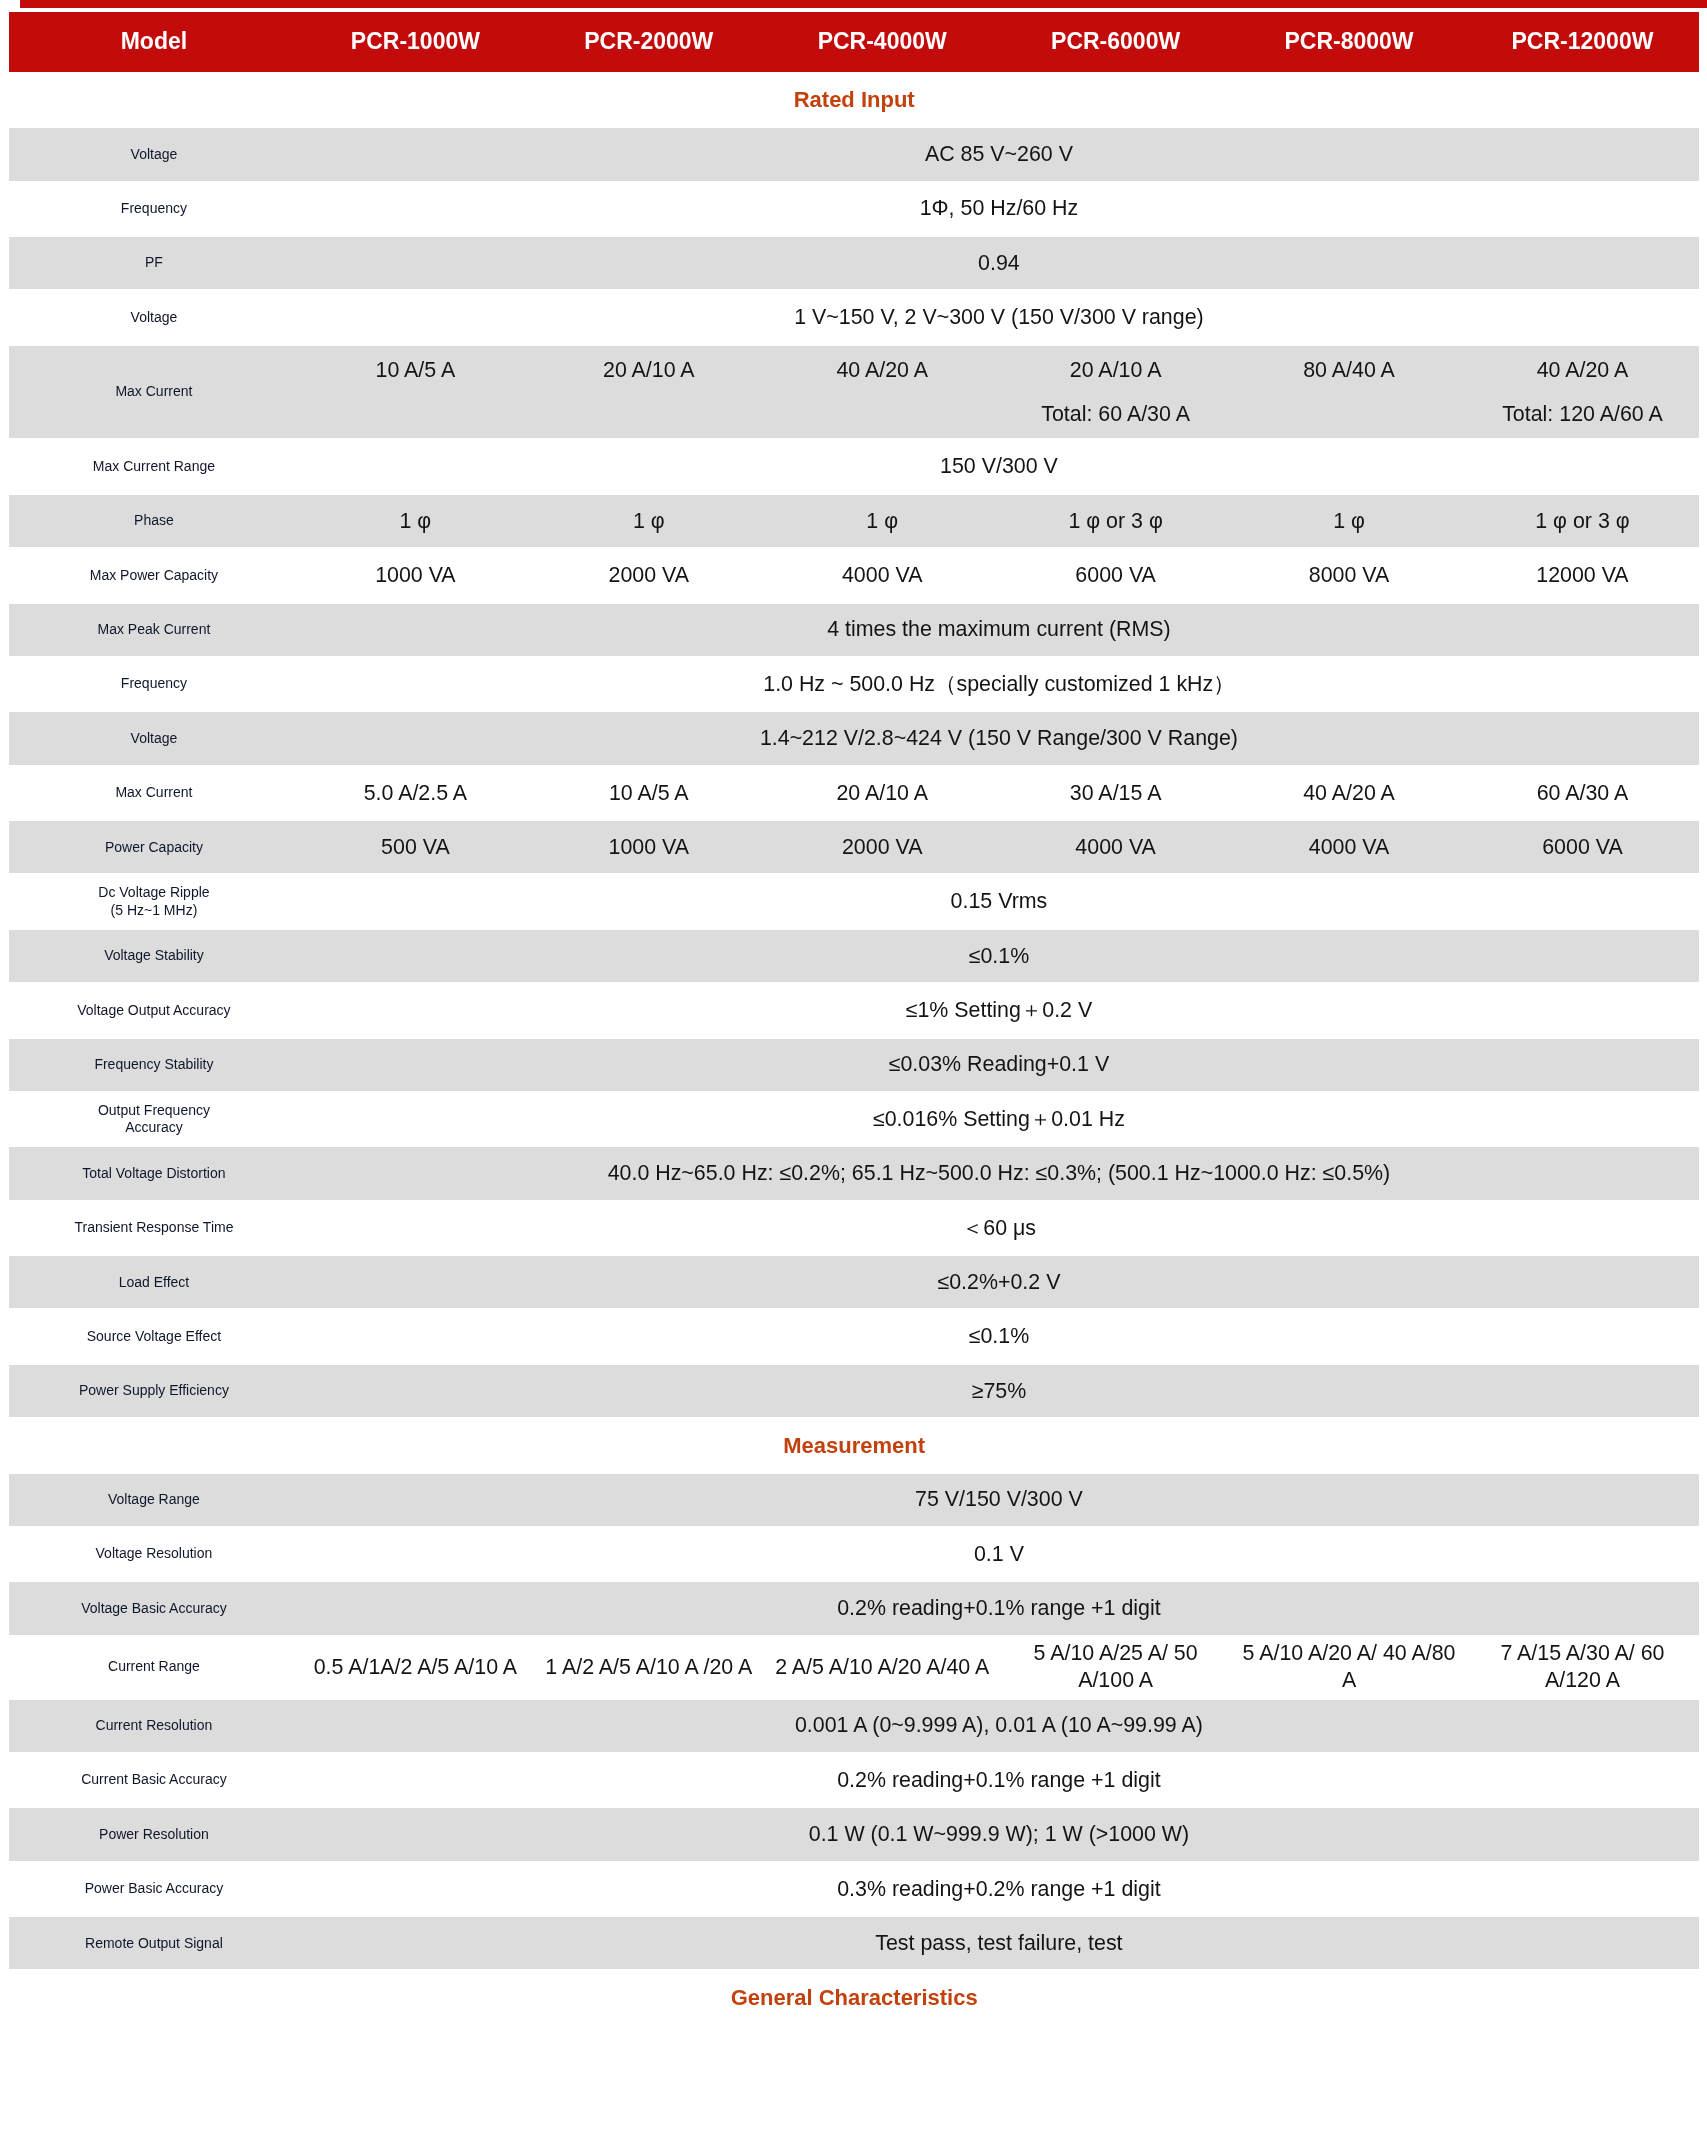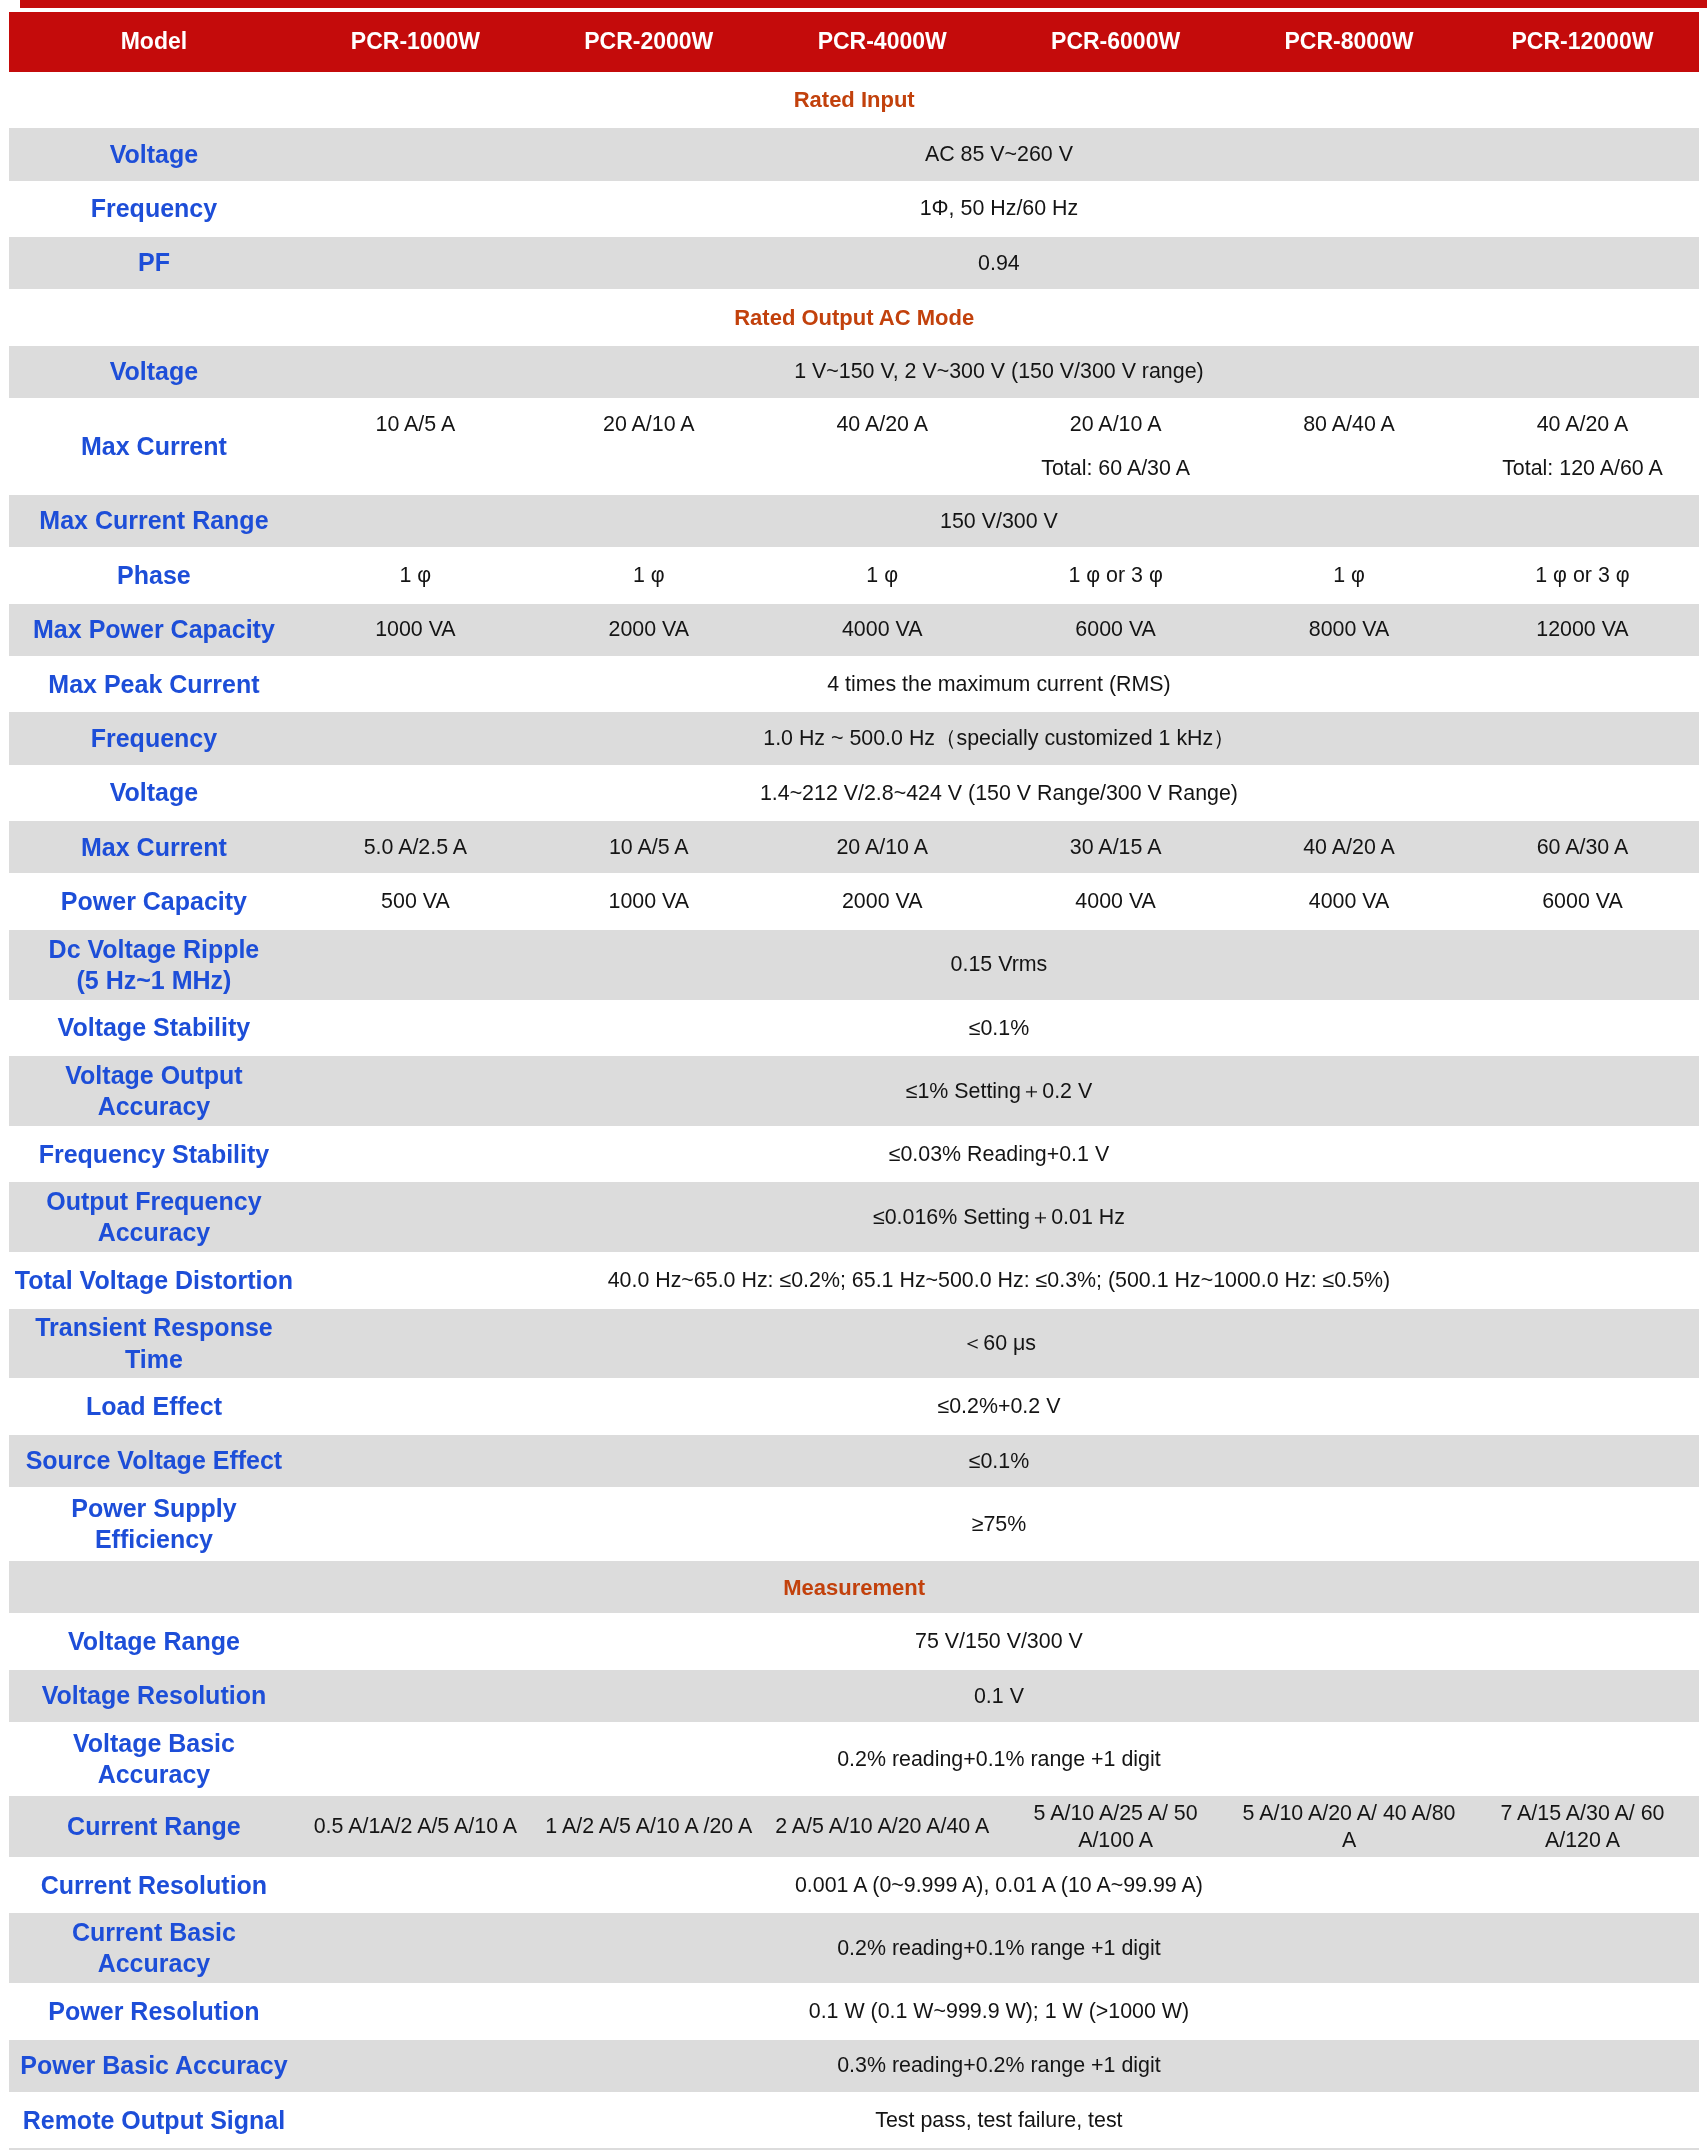--- a/index.html
+++ b/index.html
@@ -43,23 +43,23 @@
     padding:3.7px 4.9px;
     font-size:21.4px;
     text-align:center;
     vertical-align:middle;
     background:#ffffff;
     white-space:pre-line;
     line-height:1.25;
   }
   tbody tr:nth-child(even) td{background:var(--row-alt);}
   td.label{
-    font-weight:bold;
-    color:#1d4ed8;
-    font-size:25px;
+    font-weight:normal;
+    color:#0f172a;
+    font-size:14px;
   }
   td.section{
     font-weight:bold;
     color:#c2410c;
     font-size:22px;
   }
   td.value{}
   td.two-line{padding:2.4px 4.9px;}
   .cell-line{
     height:44px;
@@ -104,23 +104,20 @@
       </tr>
       <tr>
         <td class="label">Frequency</td>
         <td class="value" colspan="6">1Φ, 50 Hz/60 Hz</td>
       </tr>
       <tr>
         <td class="label">PF</td>
         <td class="value" colspan="6">0.94</td>
       </tr>
       <tr>
-        <td class="section" colspan="7">Rated Output AC Mode</td>
-      </tr>
-      <tr>
         <td class="label">Voltage</td>
         <td class="value" colspan="6">1 V~150 V, 2 V~300 V (150 V/300 V range)</td>
       </tr>
       <tr>
         <td class="label">Max Current</td>
         <td class="value two-line"><div class="cell-line">10 A/5 A</div><div class="cell-line"></div></td>
         <td class="value two-line"><div class="cell-line">20 A/10 A</div><div class="cell-line"></div></td>
         <td class="value two-line"><div class="cell-line">40 A/20 A</div><div class="cell-line"></div></td>
         <td class="value two-line"><div class="cell-line">20 A/10 A</div><div class="cell-line">Total: 60 A/30 A</div></td>
         <td class="value two-line"><div class="cell-line">80 A/40 A</div><div class="cell-line"></div></td>

